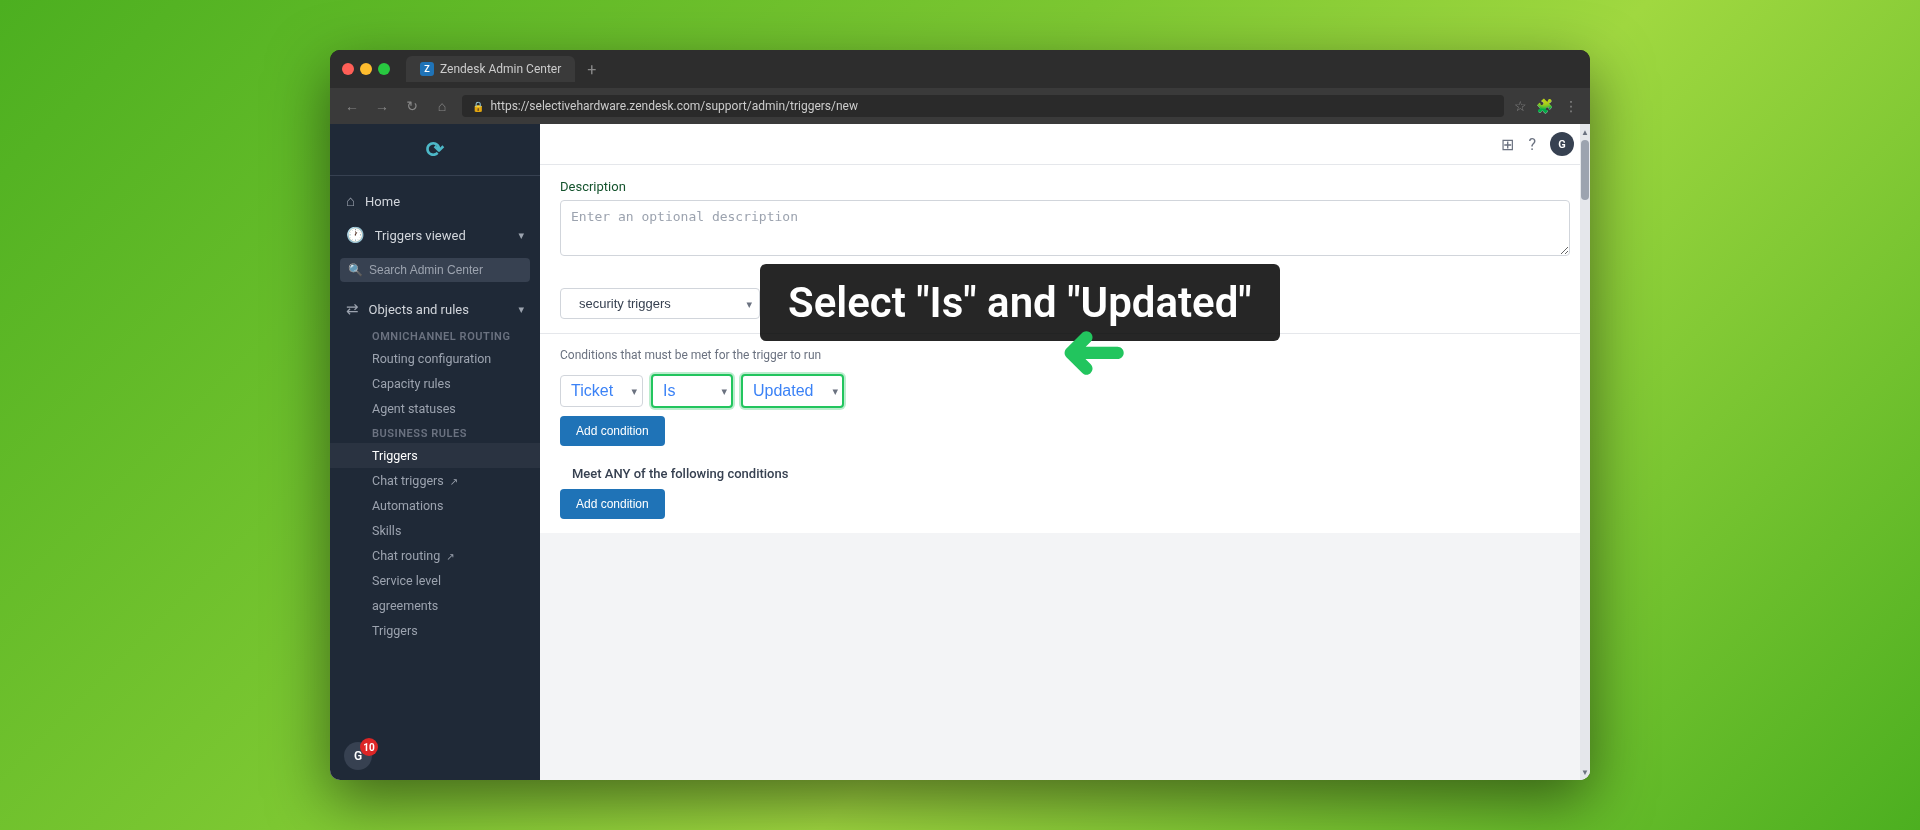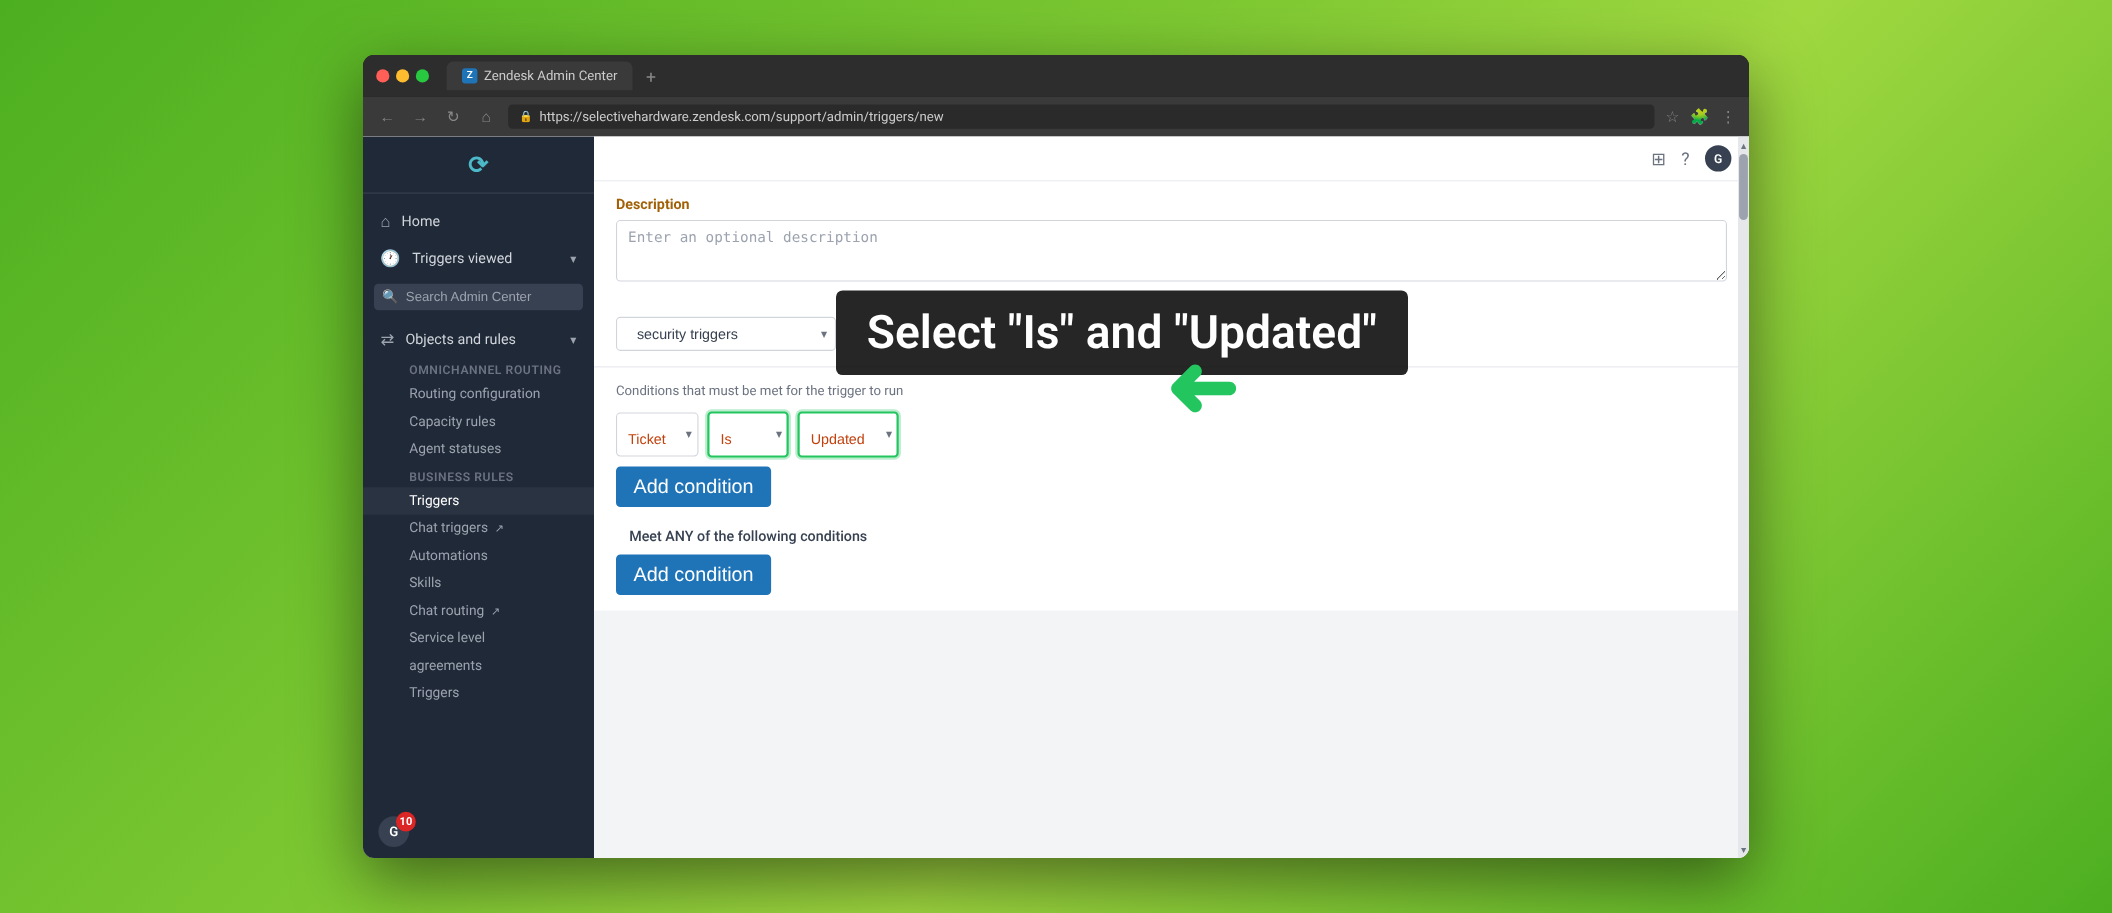--- a/index.html
+++ b/index.html
@@ -206,22 +206,22 @@
       background: #fff;
       padding: 0;
     }
 
     .field-group {
       padding: 14px 20px;
     }
 
     .field-label {
       font-size: 13px;
-      font-weight: 700;
-      color: #a16207;
+      font-weight: 400;
+      color: #14532d;
       margin-bottom: 6px;
       display: block;
     }
 
     .field-input {
       width: 100%;
       border: 1px solid #d1d5db;
       border-radius: 4px;
       padding: 8px 10px;
       font-size: 13px;
@@ -286,41 +286,41 @@
     .condition-row {
       display: flex;
       align-items: center;
       gap: 8px;
       margin-bottom: 8px;
     }
     .condition-select {
       appearance: none;
       border: 1px solid #d1d5db;
       border-radius: 4px;
-      padding: 16px 28px 7px 10px;
-      font-size: 13px;
-      color: #c2410c;
+      padding: 6px 28px 7px 10px;
+      font-size: 16px;
+      color: #3b82f6;
       background: #fff;
       cursor: pointer;
       outline: none;
     }
     .condition-select-wrap {
       position: relative;
     }
     .condition-select-wrap .select-arrow {
       right: 6px;
     }
 
     .add-condition-btn {
       background: #1f73b7;
       color: #fff;
       border: none;
       border-radius: 4px;
       padding: 8px 16px;
-      font-size: 18px;
+      font-size: 12px;
       cursor: pointer;
       font-weight: 500;
     }
 
     
     .overlay-container {
       position: absolute;
       top: 0; left: 0; right: 0; bottom: 0;
       pointer-events: none;
     }

